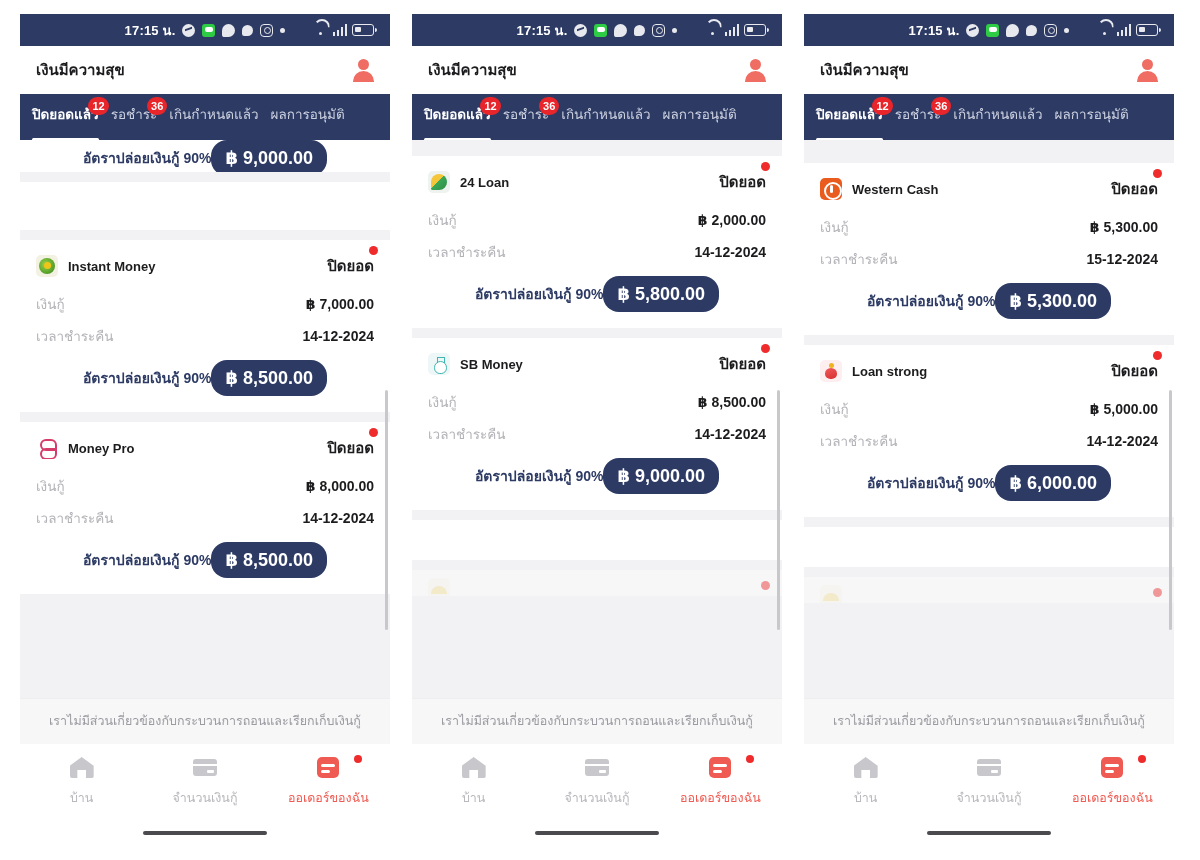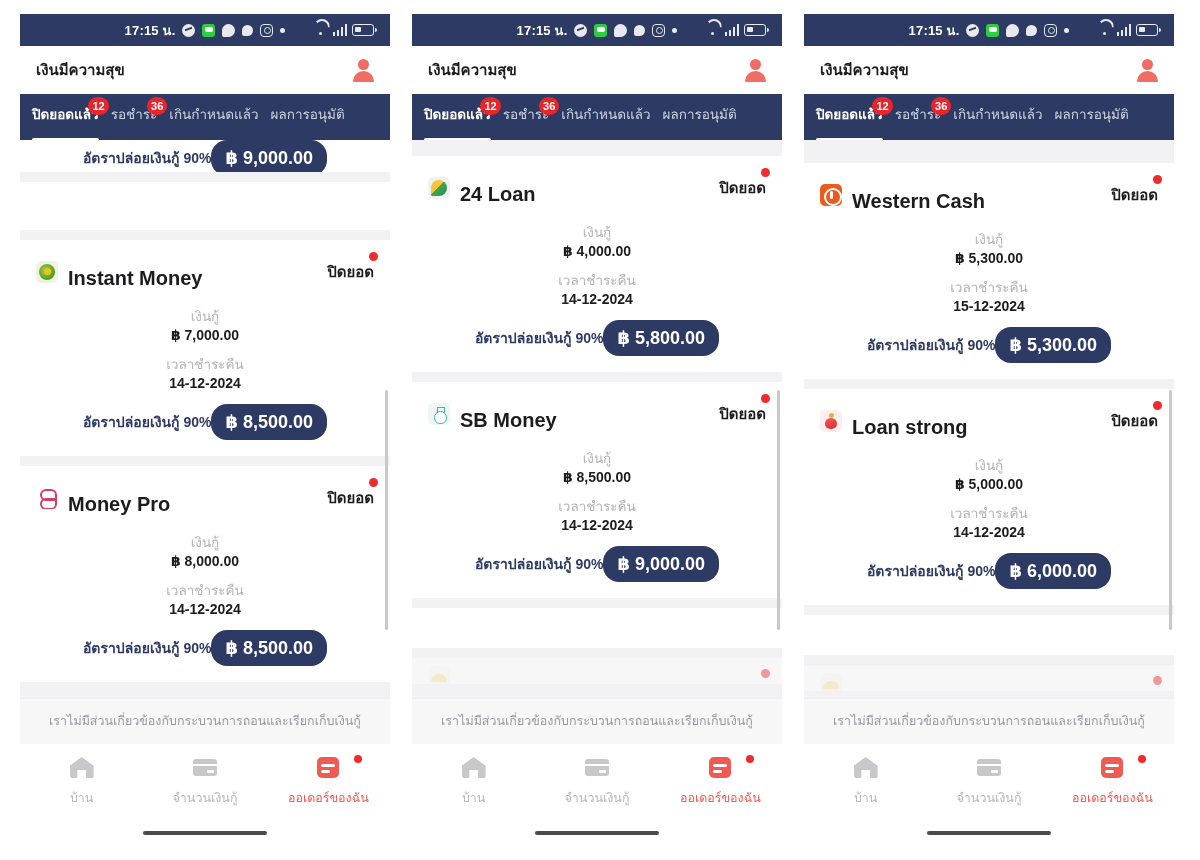--- a/index.html
+++ b/index.html
@@ -235,44 +235,42 @@
     flex: none;
   }
   .card-head {
     display: flex;
     align-items: center;
     justify-content: space-between;
     margin-bottom: 10px;
   }
   .card-brand { display: flex; align-items: center; gap: 10px; }
   .card-name {
-    font-size: 20px;
+    font-size: 13px;
     font-weight: bold;
     color: #1c1c1e;
-    margin-top: 13px;
   }
   .card-status {
     font-size: 15px;
     font-weight: bold;
     color: #1c1c1e;
     position: relative;
   }
   .status-dot {
     position: absolute;
     top: -8px; right: -4px;
     width: 9px; height: 9px;
     border-radius: 50%;
     background: #ef2b2b;
   }
   .card-row {
     display: flex;
     align-items: center;
     justify-content: space-between;
     padding: 5px 0;
-    flex-direction: column;
   }
   .row-label { font-size: 13.5px; color: #b3b3b8; }
   .row-value { font-size: 14px; color: #1c1c1e; font-weight: bold; }
   .card-foot {
     display: flex;
     align-items: center;
     justify-content: center;
     margin-top: 8px;
   }
   .rate-label {
@@ -675,21 +673,21 @@
           <div class="card">
             <div class="card-head">
               <div class="card-brand">
                 <span class="logo logo-24loan"></span>
                 <span class="card-name">24 Loan</span>
               </div>
               <div class="card-status">ปิดยอด<span class="status-dot"></span></div>
             </div>
             <div class="card-row">
               <span class="row-label">เงินกู้</span>
-              <span class="row-value">฿ 4,000.00</span>
+              <span class="row-value">฿ 2,000.00</span>
             </div>
             <div class="card-row">
               <span class="row-label">เวลาชำระคืน</span>
               <span class="row-value">14-12-2024</span>
             </div>
             <div class="card-foot">
               <div class="rate-label">อัตราปล่อยเงินกู้ 90%</div>
               <div class="amount-pill">฿ 5,800.00</div>
             </div>
           </div>

